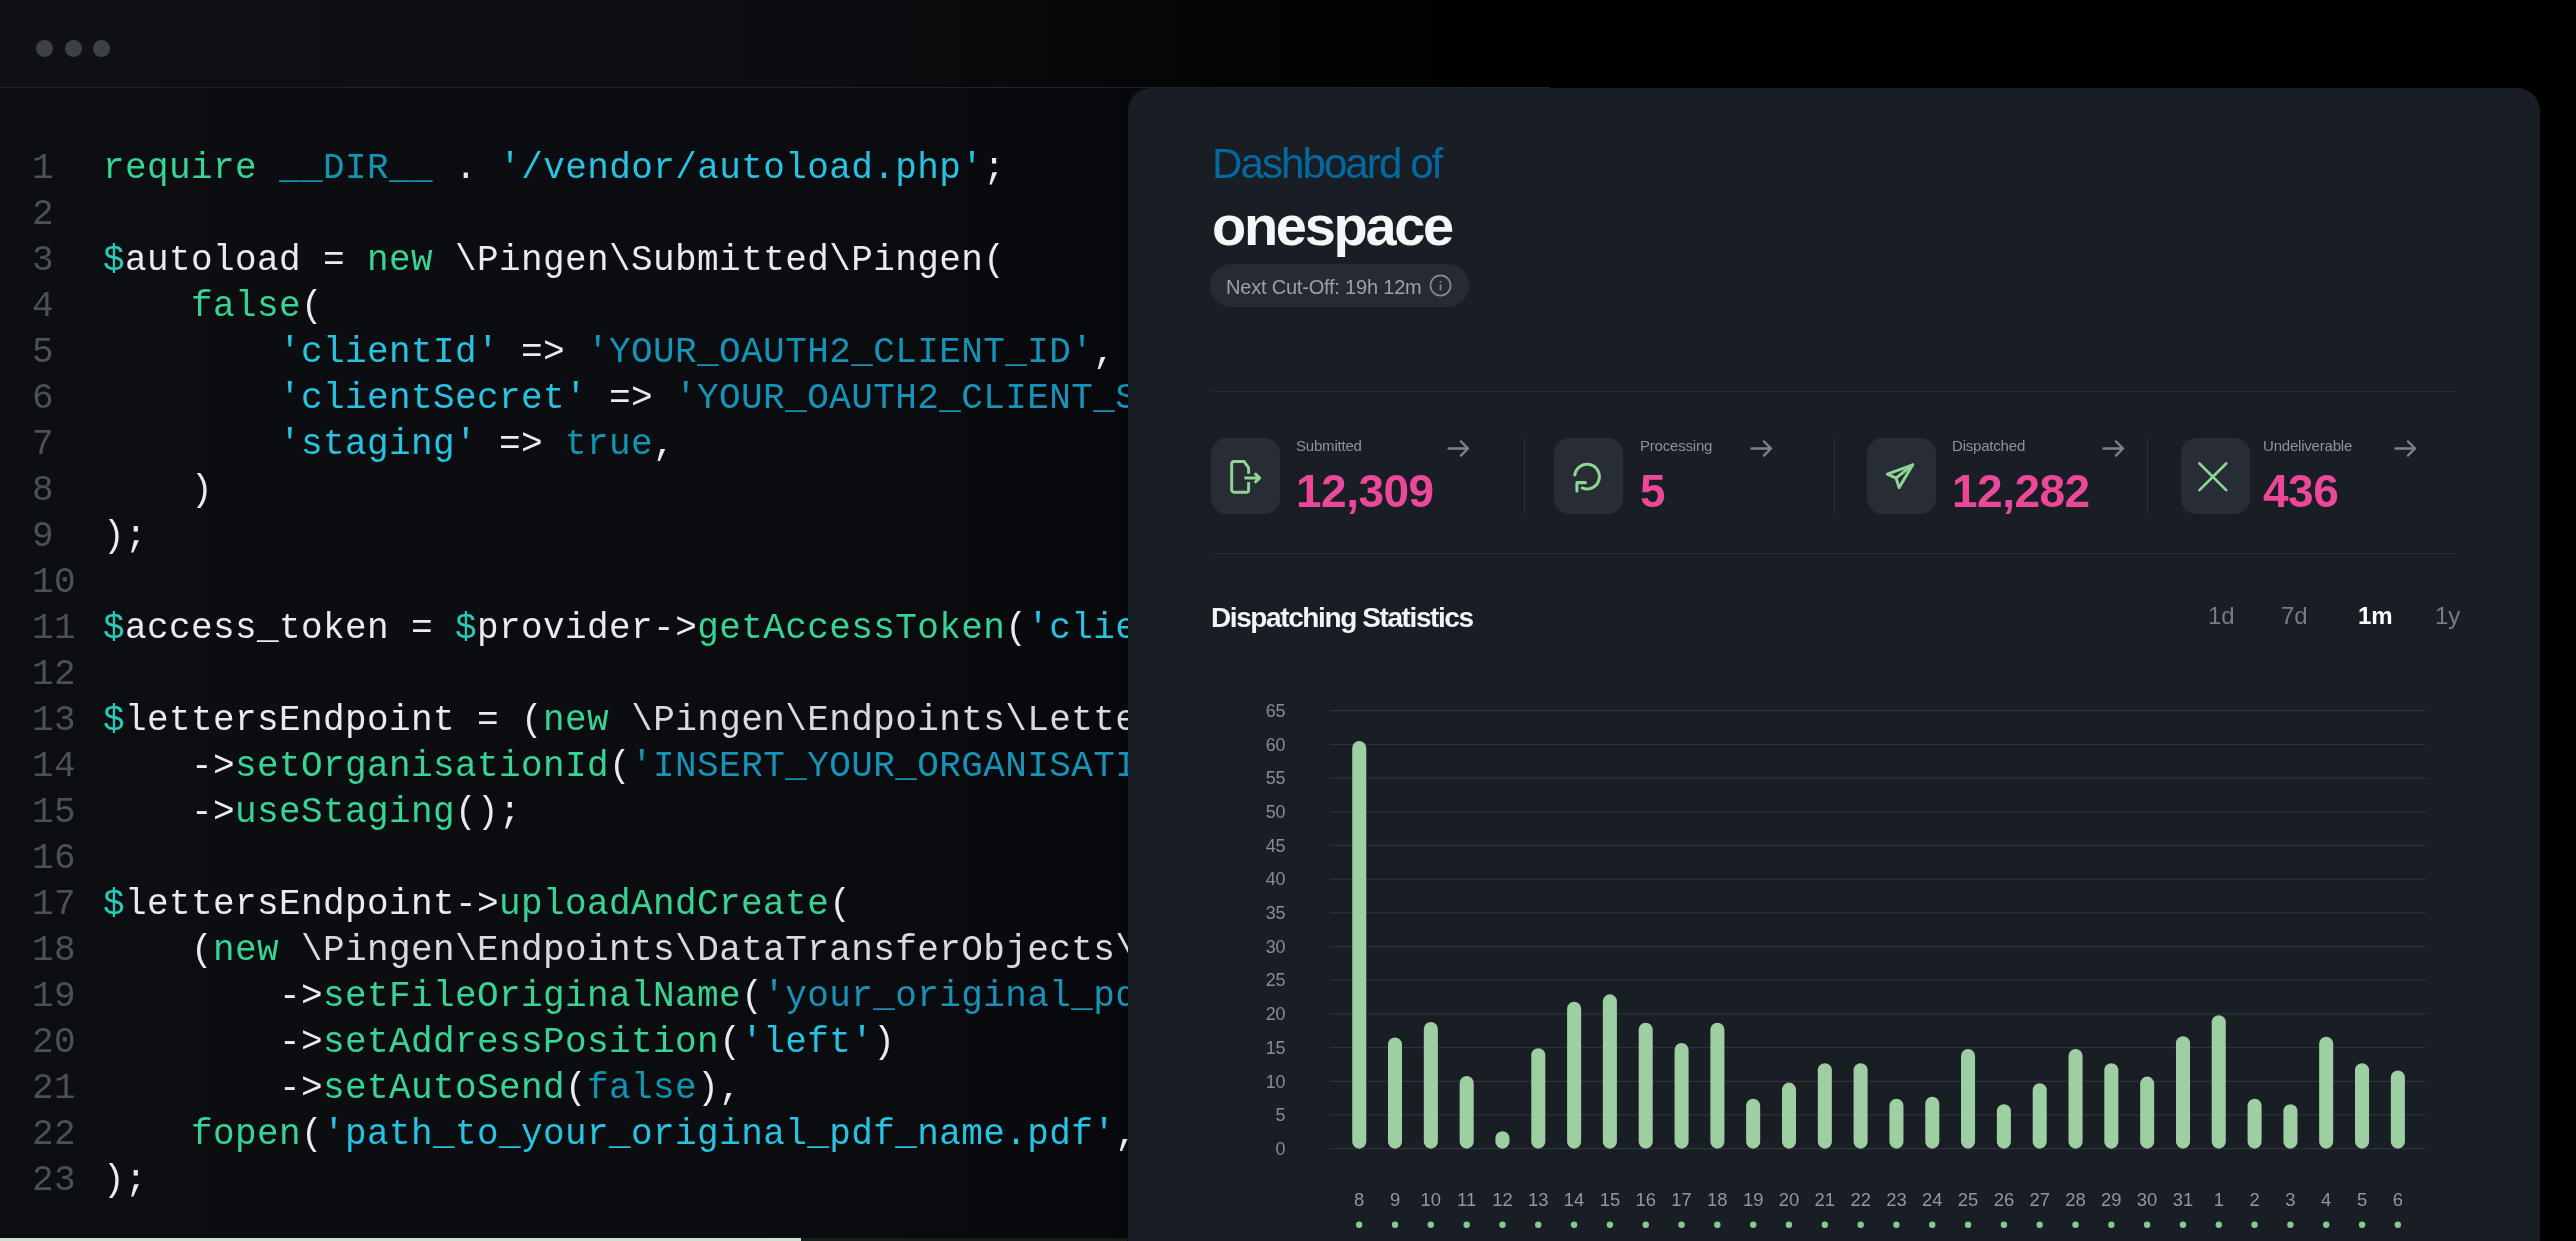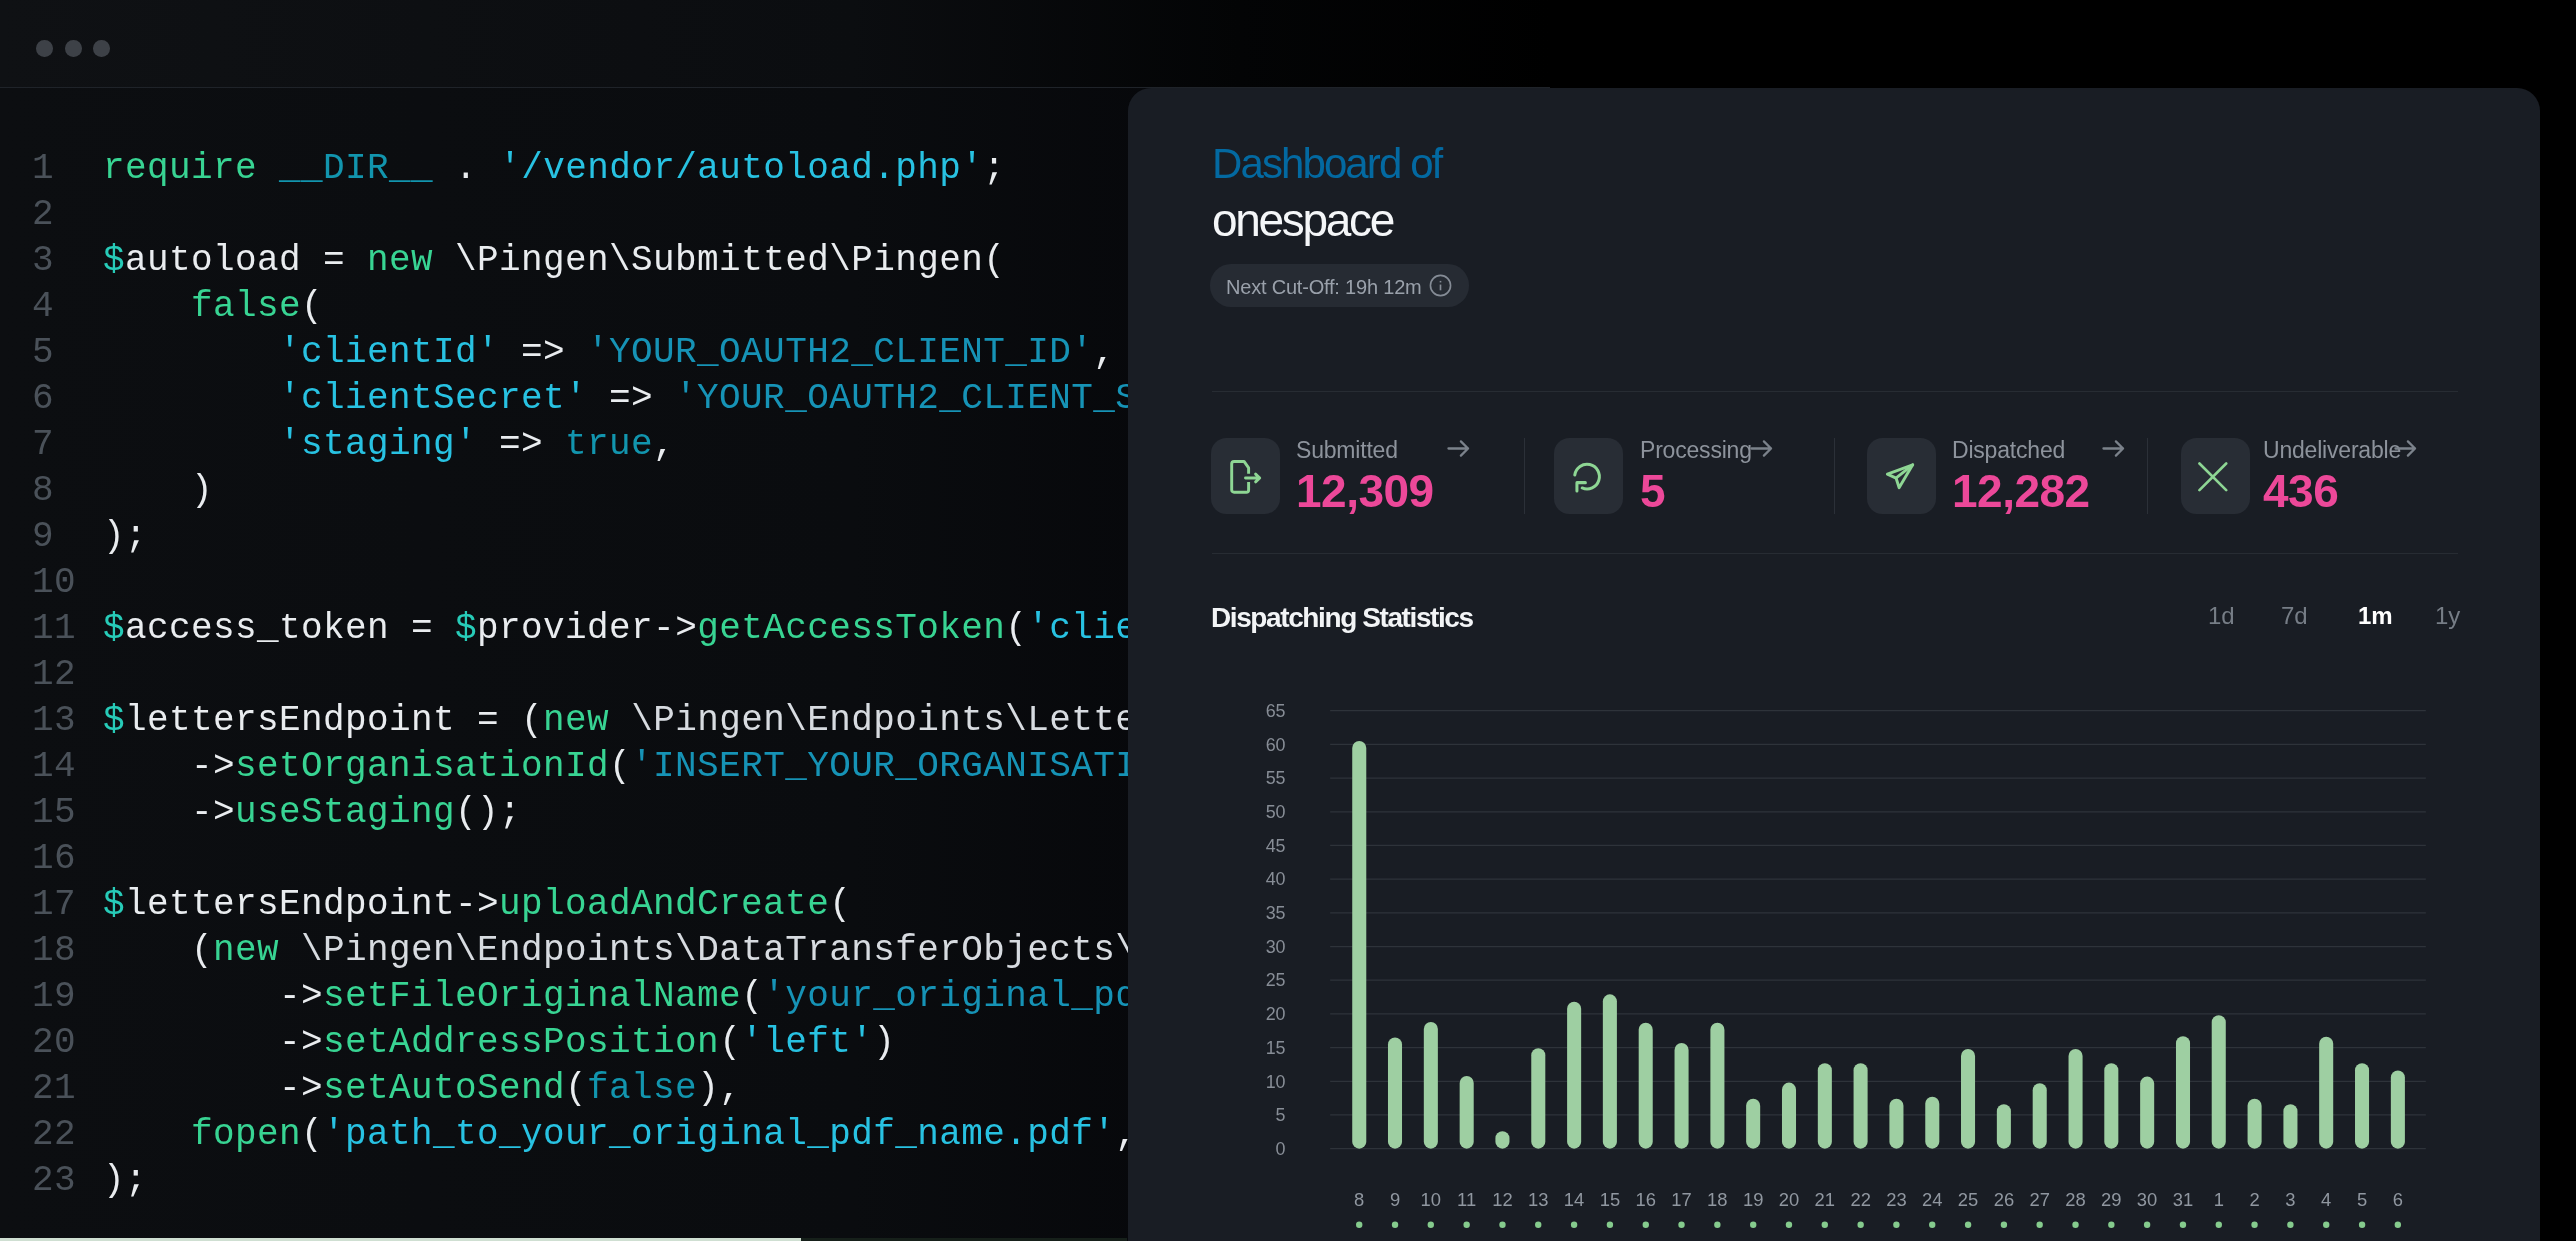--- a/index.html
+++ b/index.html
@@ -14,26 +14,26 @@
 #code .s{color:#27cbb8;font-style:normal}
 #code .n{color:#d7dbe0;font-style:normal}
 #code .c{color:#28c2e2;font-style:normal}
 #code .d{color:#1693b6;font-style:normal}
 #code .t{color:#1295ae;font-style:normal}
 #progress1{position:absolute;left:0;bottom:0;width:801px;height:2.9px;background:#cfdfd2}
 #progress2{position:absolute;left:801px;bottom:0;width:326px;height:2.9px;background:#16201a}
 #panel{position:absolute;left:1128px;top:88px;width:1412px;height:1153px;background:#191d24;border-radius:23px 23px 0 0}
 .abs{position:absolute}
 #h1{left:1212px;top:140px;font-size:42px;letter-spacing:-1.9px;color:#0369a1}
-#h2{left:1212px;top:193px;font-size:46px;letter-spacing:-2.3px;color:#f4f6f8;font-weight:normal}
+#h2{left:1212px;top:193px;font-size:56px;letter-spacing:-2.3px;color:#f4f6f8;font-weight:bold}
 #pill{left:1210px;top:264px;width:259px;height:43px;border-radius:21px;background:#262b33}
 #pilltext{left:1226px;top:276px;font-size:20px;letter-spacing:-0.2px;color:#9aa1ab}
 .sep{position:absolute;left:1212px;width:1246px;height:1px;background:#272c33}
 .tile{position:absolute;top:438px;width:69px;height:76px;border-radius:15.5px;background:#282d35}
-.slabel{position:absolute;top:437px;font-size:23px;letter-spacing:-0.2px;color:#8d939c}
+.slabel{position:absolute;top:437px;font-size:15px;letter-spacing:-0.2px;color:#8d939c}
 .svalue{position:absolute;top:464px;font-size:46px;letter-spacing:-0.5px;font-weight:bold;color:#ec4899}
 .sdiv{position:absolute;top:438px;width:1px;height:76px;background:#2b3038}
 .sarrow{position:absolute;top:438px}
 #chead{left:1211px;top:602px;font-size:28px;letter-spacing:-1.4px;font-weight:bold;color:#f2f4f6}
 .tab{position:absolute;top:602px;font-size:24px;color:#767d86}
 #tab1m{color:#fff;font-weight:bold}
 </style></head><body>
 <div id="page">
   <div id="editor">
     <div id="topbar">

